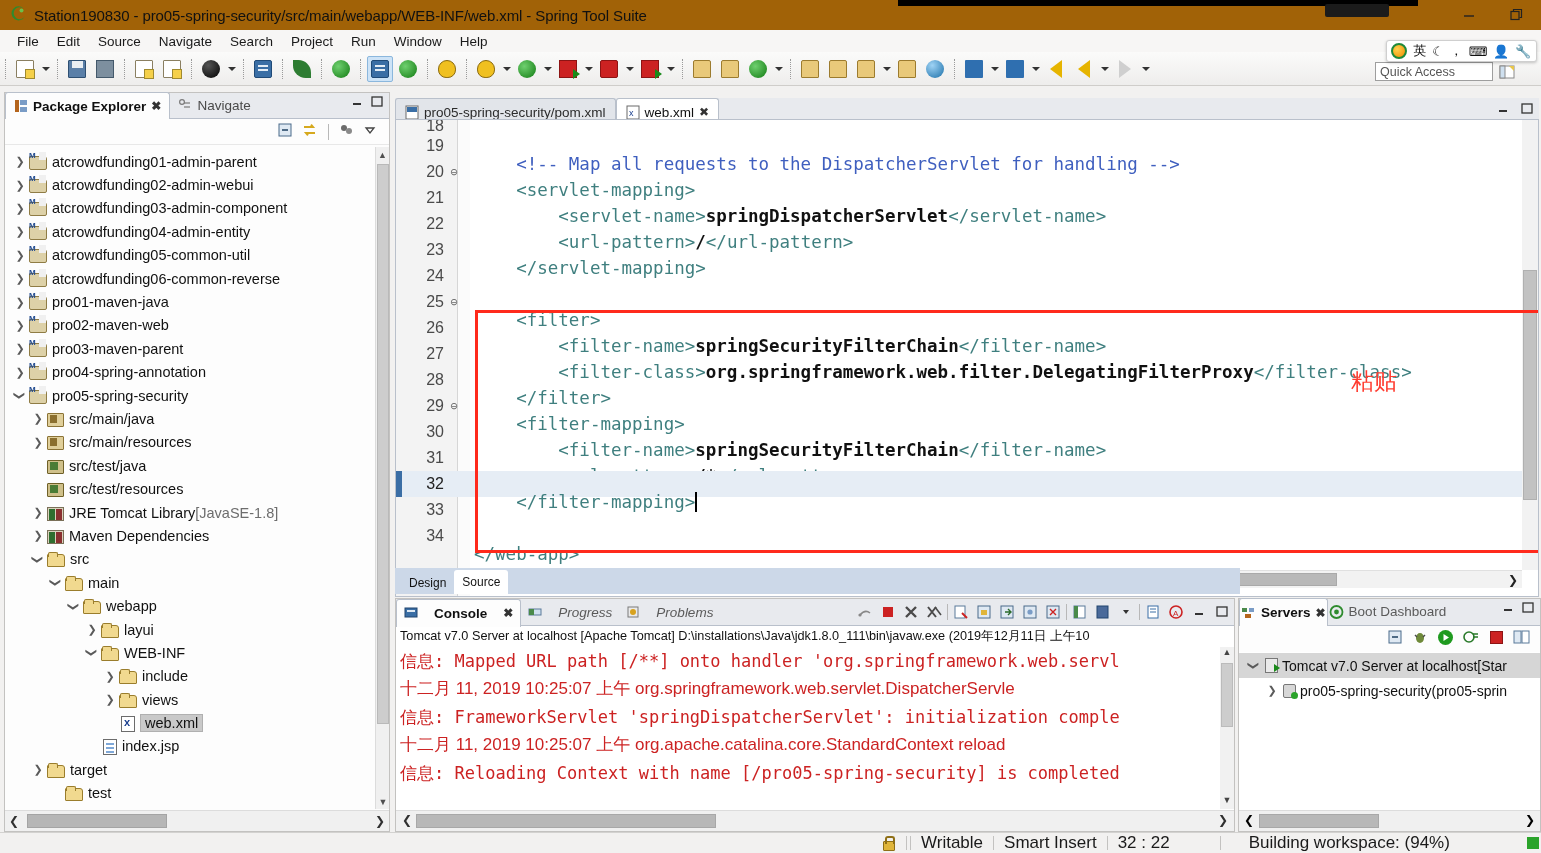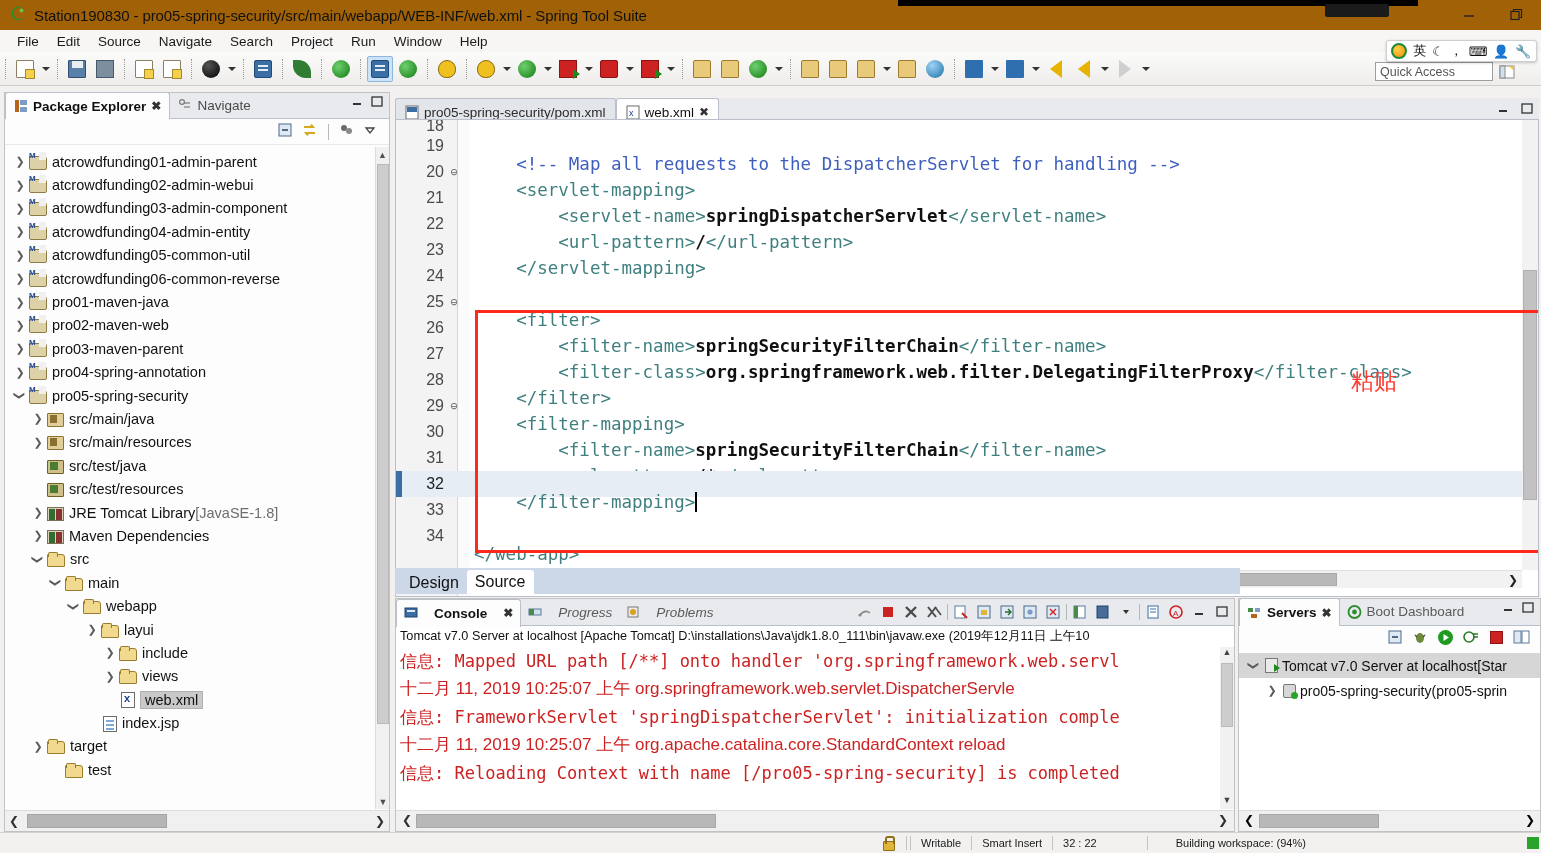--- a/index.html
+++ b/index.html
@@ -365,21 +365,21 @@
   }
   .ed-vscroll .thumb {
     position: absolute; left: 1px; width: 14px; top: 150px; height: 230px;
     background: #c2c2c2; border: 1px solid #b0b0b0;
   }
   .ds-tabs {
     position: absolute; left: 395px; top: 568px; width: 845px; height: 26px;
     background: #ccd8e8; display: flex; align-items: flex-end; padding-left: 6px;
   }
   .ds-tab {
-    height: 22px; padding: 0 8px; font-size: 16px; color: #111;
+    height: 22px; padding: 0 8px; font-size: 12px; color: #111;
     display: flex; align-items: center;
   }
   .ds-tab.active { background: #fff; border-radius: 3px 3px 0 0; height: 24px; }
 
   
   .console-panel {
     position: absolute; left: 395px; top: 598px; width: 840px; height: 234px;
     background: #ffffff; border: 1px solid #c3c2c0;
   }
   .console-tabs {
@@ -429,21 +429,21 @@
   
   .servers-panel {
     position: absolute; left: 1238px; top: 598px; width: 303px; height: 234px;
     background: #ffffff; border: 1px solid #c3c2c0;
   }
   .srv-tabs {
     height: 27px; background: #e8eaee; display: flex; align-items: flex-end;
     border-bottom: 1px solid #b9c0cb; position: relative;
   }
   .srv-tab {
-    height: 27px; display: flex; align-items: center; gap: 5px; padding: 0 7px;
+    height: 27px; display: flex; align-items: center; gap: 5px; padding: 0 1px;
     font-size: 13.5px; color: #5a5a5a;
   }
   .srv-tab.active {
     background: #fdfdfd; color: #101010; font-weight: bold;
     border-left: 1px solid #b9c0cb; border-right: 1px solid #b9c0cb; border-top: 1px solid #b9c0cb;
     border-radius: 3px 3px 0 0; height: 28px; margin-bottom: -1px;
   }
   .srv-toolbar {
     height: 26px; display: flex; align-items: center; justify-content: flex-end;
     gap: 9px; padding-right: 10px; background: #fdfdfd;
@@ -463,21 +463,21 @@
     border-top: 1px solid #dcdcdc;
   }
   .srv-hscroll .thumb { position:absolute; left:20px; width:120px; top:3px; bottom:3px; background:#b8b8b8; border:1px solid #a8a8a8;}
   .srv-hscroll .left-a { position:absolute; left:2px; top:2px; width:16px; text-align:center; font-size:12px;}
   .srv-hscroll .right-a { position:absolute; right:2px; top:2px; width:16px; text-align:center; font-size:12px;}
 
   
   .statusbar {
     position: absolute; left: 0; bottom: 0; width: 1541px; height: 21px;
     background: #f2f1f0; border-top: 1px solid #d3d2d0;
-    display: flex; align-items: center; font-size: 11px; color: #1a1a1a;
+    display: flex; align-items: center; font-size: 17px; color: #1a1a1a;
   }
   .sb-cell { padding: 0 10px; white-space: nowrap; display: flex; align-items: center; }
   .sb-div { width: 1px; height: 14px; background: #c3c2c0; }
   .sb-lock {
     width: 16px; height: 14px; margin-left: 880px; position: relative;
   }
   .sb-lock::before {
     content:""; position:absolute; left:3px; top:5px; width:10px; height:8px;
     background:#e0b53a; border:1px solid #8f6f16; border-radius:1px;
   }
@@ -828,20 +828,25 @@
         </div>
         <div class="tree-row" style="padding-left: 60px;">
           <span class="tw arrow-down"></span>
           <span class="ti ti-folder"></span>
           <span>webapp</span>
         </div>
         <div class="tree-row" style="padding-left: 78px;">
           <span class="tw arrow-right"></span>
           <span class="ti ti-folder"></span>
           <span>layui</span>
+        </div>
+        <div class="tree-row" style="padding-left: 78px;">
+          <span class="tw arrow-down"></span>
+          <span class="ti ti-folder"></span>
+          <span>WEB-INF</span>
         </div>
         <div class="tree-row" style="padding-left: 96px;">
           <span class="tw arrow-right"></span>
           <span class="ti ti-folder"></span>
           <span>include</span>
         </div>
         <div class="tree-row" style="padding-left: 96px;">
           <span class="tw arrow-right"></span>
           <span class="ti ti-folder"></span>
           <span>views</span>

